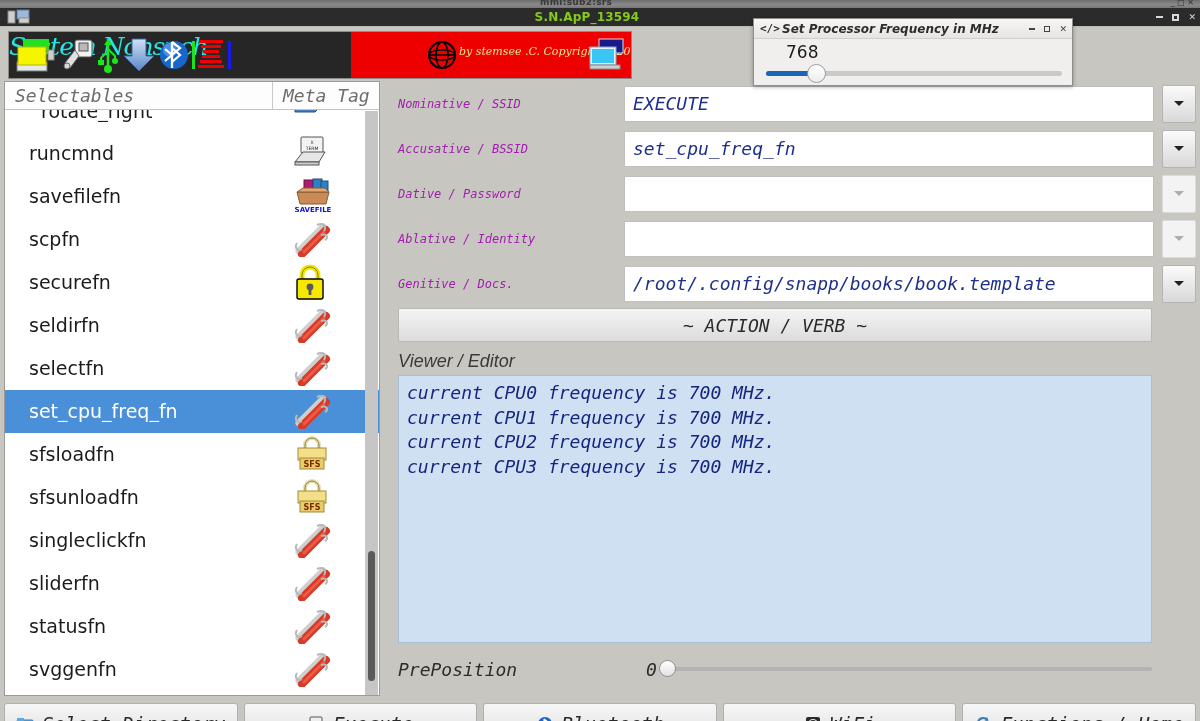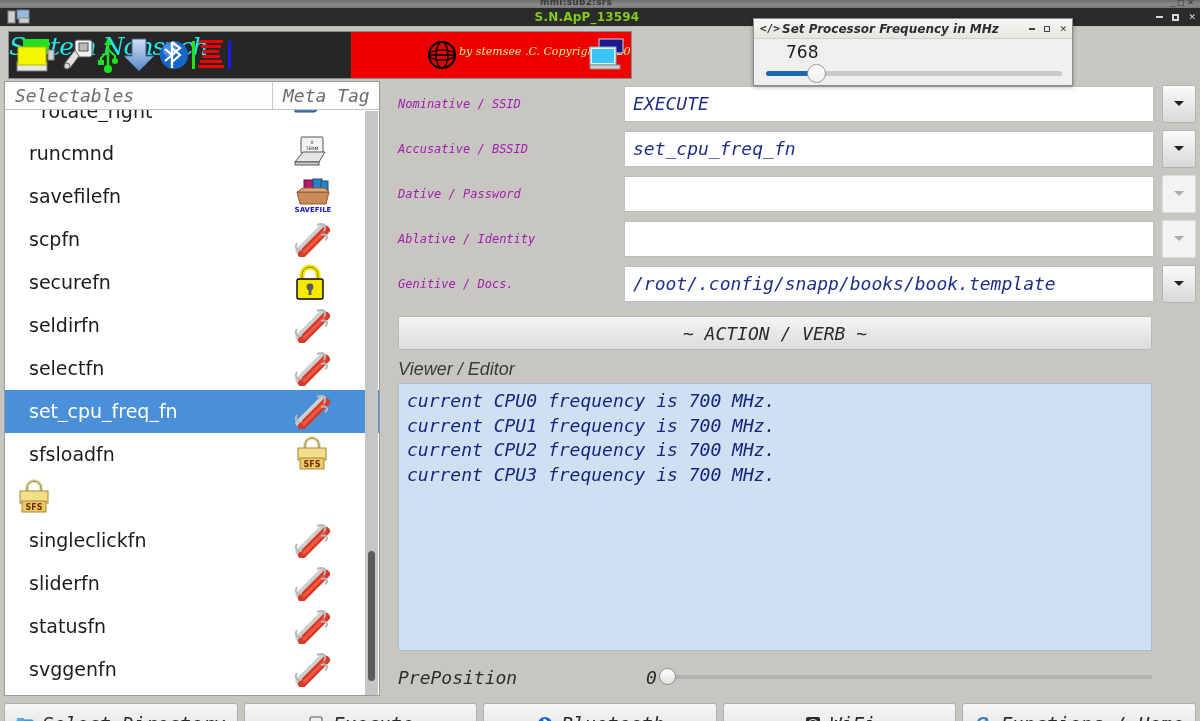--- a/index.html
+++ b/index.html
@@ -198,21 +198,21 @@
   }
   .fdrop.disabled { background: #f3f3f3; border-color: #dcdcdc; }
   .caret {
     width: 0; height: 0;
     border-left: 5px solid transparent; border-right: 5px solid transparent;
     border-top: 5px solid #222;
   }
   .fdrop.disabled .caret { border-top-color: #adadad; }
 
   .actionbar {
-    margin: 10px 44px 0 12px; height: 34px;
+    margin: 2px 44px 0 12px; height: 34px;
     background: linear-gradient(#f4f4f4, #dcdcdc);
     border: 1px solid #b9b9b9; border-radius: 2px;
     display: flex; align-items: center; justify-content: center;
     font-family: "DejaVu Sans Mono", monospace;
     font-style: italic; font-size: 18px; color: #2b2b2b;
   }
   .viewer-label {
     margin: 9px 0 3px 12px;
     font-family: Liberation Sans, sans-serif;
     font-style: italic; font-size: 18px; color: #3a3a3a;
@@ -551,20 +551,21 @@
               <span class="ico"><svg class="ic-sfs" viewBox="0 0 38 36">
                   <path d="M12 13 V9 a7 7 0 0 1 14 0 V13" fill="none" stroke="#e8e0b0" stroke-width="4"></path>
                   <path d="M12 13 V9 a7 7 0 0 1 14 0 V13" fill="none" stroke="#8a7f3a" stroke-width="1"></path>
                   <rect x="5" y="12" width="28" height="12" fill="#f3de8a" stroke="#a38b33"></rect>
                   <rect x="7" y="22" width="24" height="11" fill="#e9cc6a" stroke="#a38b33"></rect>
                   <text x="19" y="31" font-family="DejaVu Sans" font-size="8" font-weight="bold" fill="#7a2a00" text-anchor="middle">SFS</text>
                 </svg></span>
             </div>
           </div>
           <div class="lrow">
+            <div class="lbl">sfsunloadfn</div>
             <div class="tagcell">
               <span class="ico"><svg class="ic-sfs" viewBox="0 0 38 36">
                   <path d="M12 13 V9 a7 7 0 0 1 14 0 V13" fill="none" stroke="#e8e0b0" stroke-width="4"></path>
                   <path d="M12 13 V9 a7 7 0 0 1 14 0 V13" fill="none" stroke="#8a7f3a" stroke-width="1"></path>
                   <rect x="5" y="12" width="28" height="12" fill="#f3de8a" stroke="#a38b33"></rect>
                   <rect x="7" y="22" width="24" height="11" fill="#e9cc6a" stroke="#a38b33"></rect>
                   <text x="19" y="31" font-family="DejaVu Sans" font-size="8" font-weight="bold" fill="#7a2a00" text-anchor="middle">SFS</text>
                 </svg></span>
             </div>
           </div>

